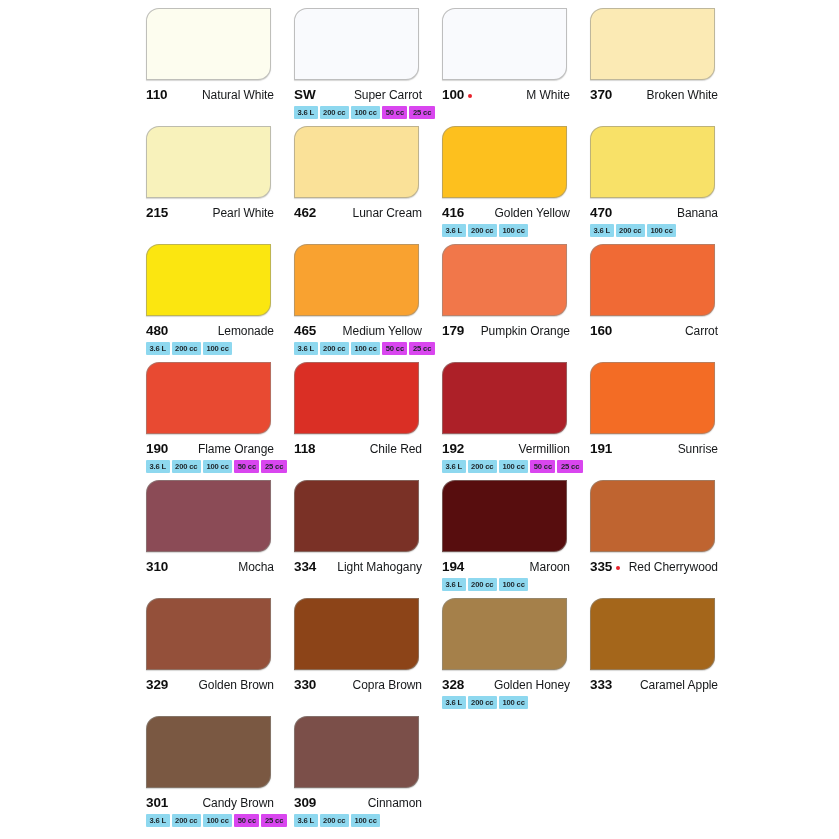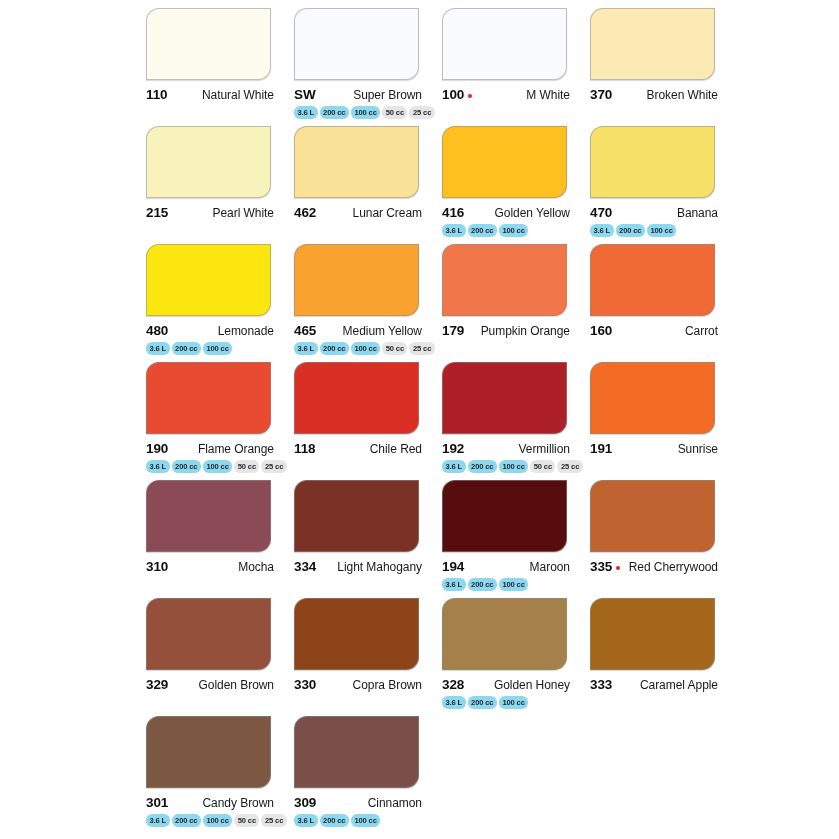--- a/index.html
+++ b/index.html
@@ -72,27 +72,27 @@
   .badges {
     margin-top: 4px;
     display: flex;
     gap: 2px;
   }
   .badge {
     font-size: 7.6px;
     font-weight: bold;
     color: #1d2428;
     padding: 2.5px 3.5px 2.5px 3.5px;
-    border-radius: 6px;
+    border-radius: 1px;
     line-height: 1;
     letter-spacing: -0.15px;
     white-space: nowrap;
   }
   .badge.blue { background: #8ed8ef; }
-  .badge.green { background: #e5e5e5; }
+  .badge.green { background: #d946ef; }
 </style>
 </head>
 <body>
 
 <div id="sheet">
   <div id="grid">
       <div class="cell">
         <div class="swatch pale" style="background: rgb(253, 253, 239);"></div>
         <div class="labelrow">
           <div class="code">
@@ -100,21 +100,21 @@
           </div>
           <div class="cname">Natural White</div>
         </div>
       </div>
       <div class="cell">
         <div class="swatch pale" style="background: rgb(249, 250, 253);"></div>
         <div class="labelrow">
           <div class="code">
             <span>SW</span>
           </div>
-          <div class="cname">Super Brown</div>
+          <div class="cname">Super Carrot</div>
         </div>
         <div class="badges">
           <span class="badge blue">3.6 L</span>
           <span class="badge blue">200 cc</span>
           <span class="badge blue">100 cc</span>
           <span class="badge green">50 cc</span>
           <span class="badge green">25 cc</span>
         </div>
       </div>
       <div class="cell">

